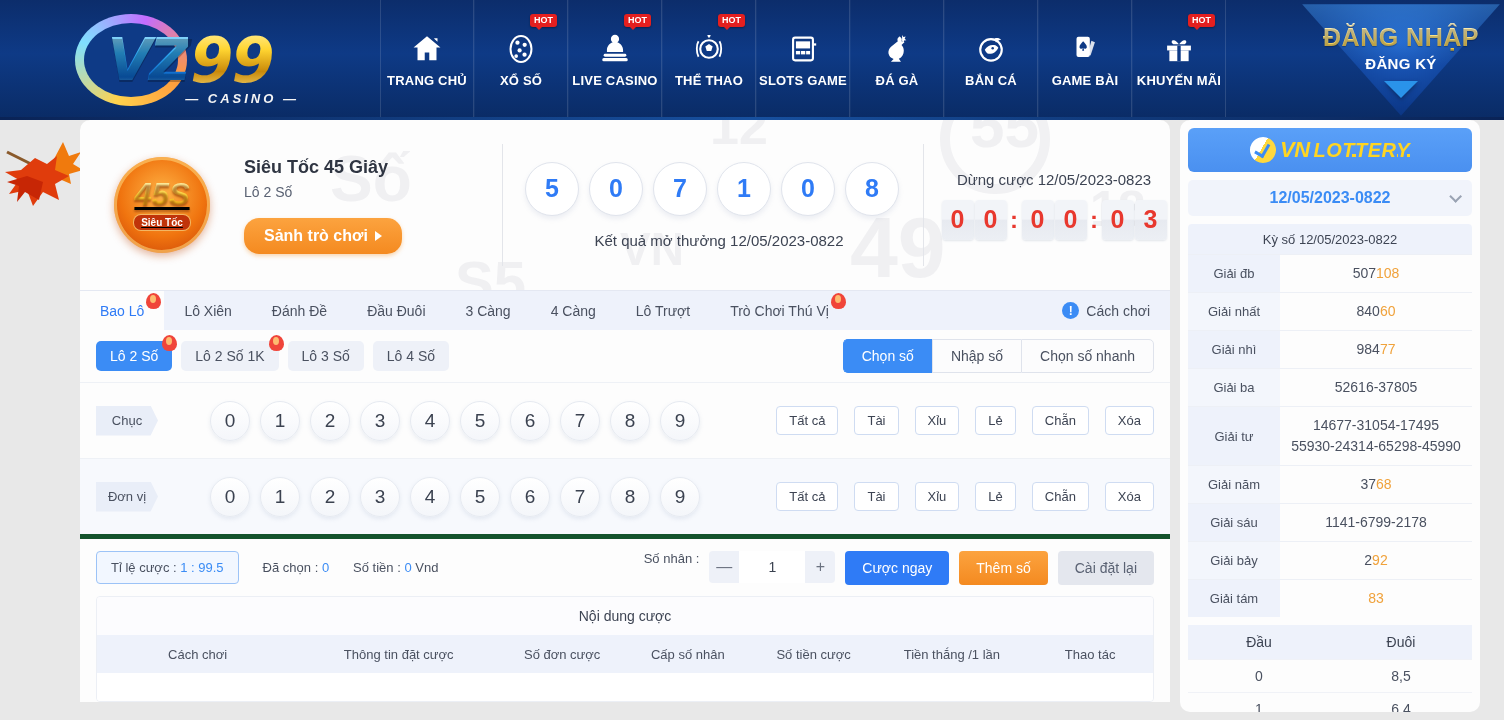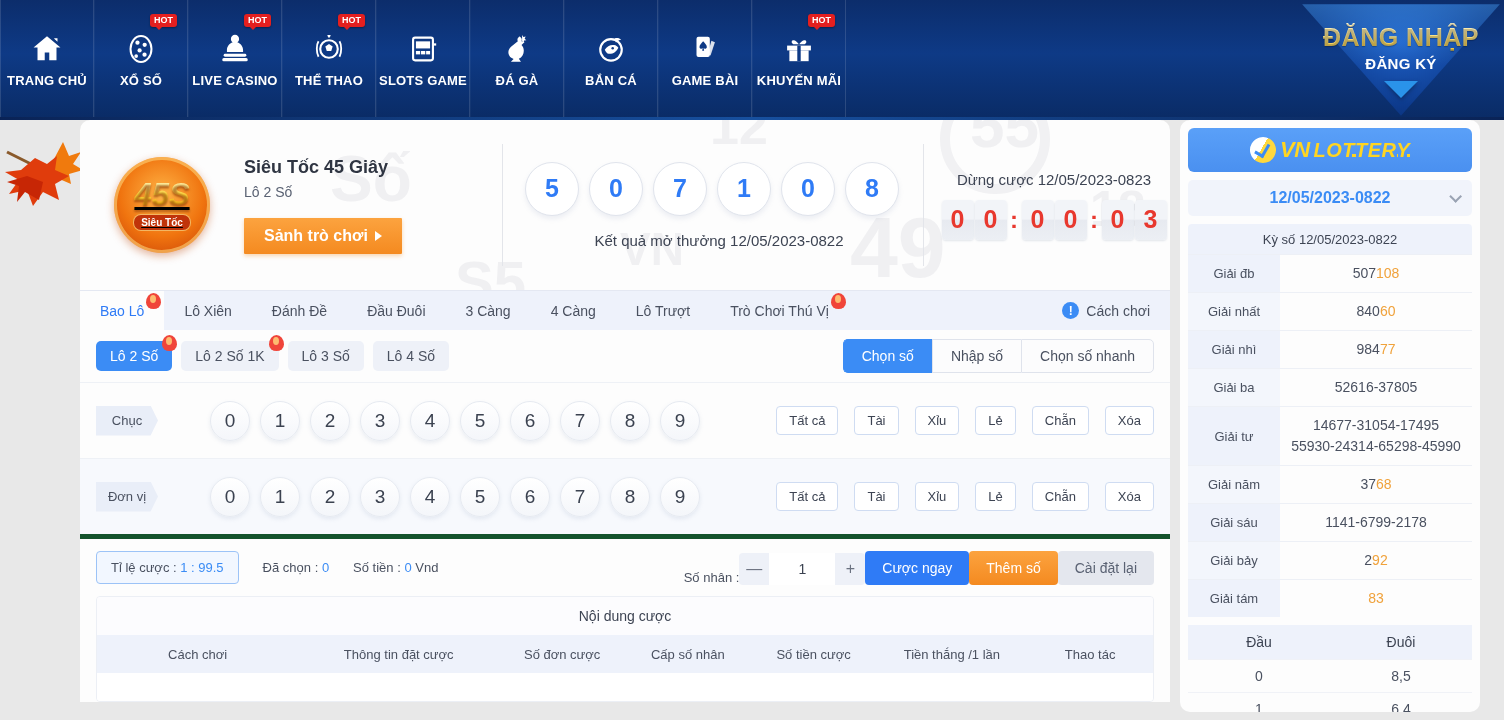--- a/index.html
+++ b/index.html
@@ -180,21 +180,21 @@
     border:1px solid rgba(255,215,120,.8); white-space:nowrap;
   }
 
   .game-meta { position:relative; z-index:2; margin-left:34px; width:230px; flex:none;}
   .game-title { font-size:18px; font-weight:700; color:#2f3542; }
   .game-sub { font-size:14px; color:#5a6273; margin-top:6px; }
   .lobby-btn {
     margin-top:18px; display:inline-flex; align-items:center; gap:7px;
     background:linear-gradient(180deg,#fca33f,#f48a20);
     color:#fff; font-size:16px; font-weight:600;
-    padding:9px 20px; border-radius:1px; border:0; cursor:pointer;
+    padding:9px 20px; border-radius:15px; border:0; cursor:pointer;
     box-shadow:0 2px 4px rgba(240,140,30,.35);
   }
   .lobby-btn .tri{
     width:0;height:0;border-left:7px solid #fff;
     border-top:5px solid transparent;border-bottom:5px solid transparent;
   }
 
   .vdiv { position:relative; z-index:2; width:1px; height:122px; background:#e3e5ea; margin-left:28px; flex:none;}
 
   .result-zone { position:relative; z-index:2; flex:none; width:420px; padding-left:22px; }
@@ -298,21 +298,21 @@
     border-top:5px solid #14532d; background:#fdfdfd;
   }
   .odds {
     border:1px solid #9cc3f7; border-radius:4px; background:#f2f7ff;
     padding:8px 14px; font-size:13px; color:#4a5160;
   }
   .odds b{ color:#3b8cf5; font-weight:400; }
   .stat { margin-left:24px; font-size:13px; color:#4a5160; }
   .stat b{ color:#3b8cf5; font-weight:400; }
 
-  .multi { margin-left:auto; display:flex; align-items:flex-end; }
+  .multi { margin-left:auto; display:flex; align-items:flex-start; gap:10px; }
   .multi-lbl{ font-size:13px; color:#4a5160; }
   .stepper { display:flex; align-items:center; background:#eef1f8; border-radius:4px; overflow:hidden; }
   .stepper button{
     width:30px;height:32px;border:0;background:transparent;color:#6b7280;
     font-size:16px;cursor:pointer;
   }
   .stepper input{
     width:66px;height:32px;border:0;background:#fff;text-align:center;
     font-size:14px;color:#3b4250; font-family:"Liberation Sans", sans-serif;
   }
@@ -396,20 +396,28 @@
   .dd-head div{
     flex:1; text-align:center; font-size:14px; color:#3d4453; padding:9px 0;
   }
   .dd-row { display:flex; border-top:1px solid #f0f2f7; }
   .dd-row div{ flex:1; text-align:center; font-size:14px; color:#4a5160; padding:8px 0; }
 </style>
 </head>
 <body>
 
 <div class="header">
+  <div class="logo-wrap">
+    <div class="logo">
+      <div class="logo-ring"></div>
+      <span class="logo-vz">VZ</span>
+      <span class="logo-99">99</span>
+      <span class="logo-casino">— CASINO —</span>
+    </div>
+  </div>
 
   <nav class="nav">
 
     <div class="nav-item">
       <svg class="ic" viewBox="0 0 24 24">
           <path fill="#fff" d="M12 3 2.5 11h2.8v9h5.1v-5.6h3.2V20h5.1v-9h2.8L12 3Zm5.1 1.4h2.3v2.4l-2.3-2Z"></path>
         </svg>
       <span class="lbl">TRANG CHỦ</span>
     </div>
 

